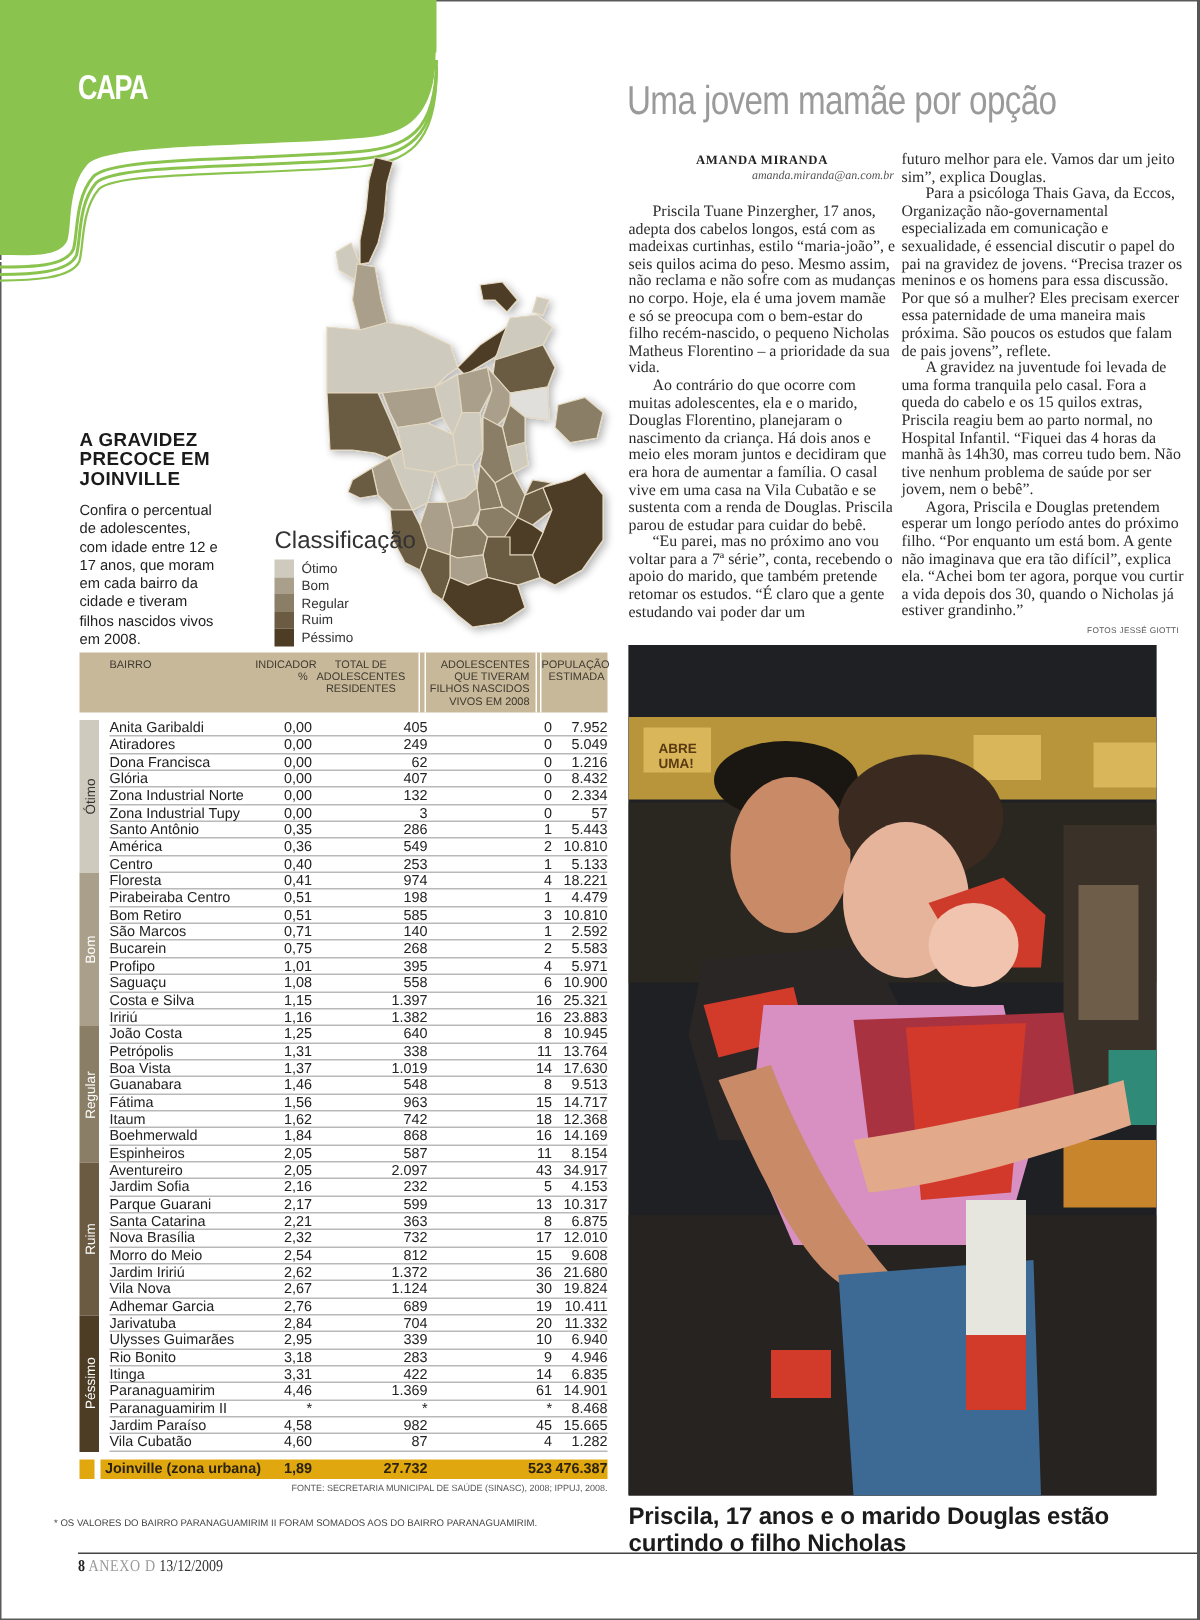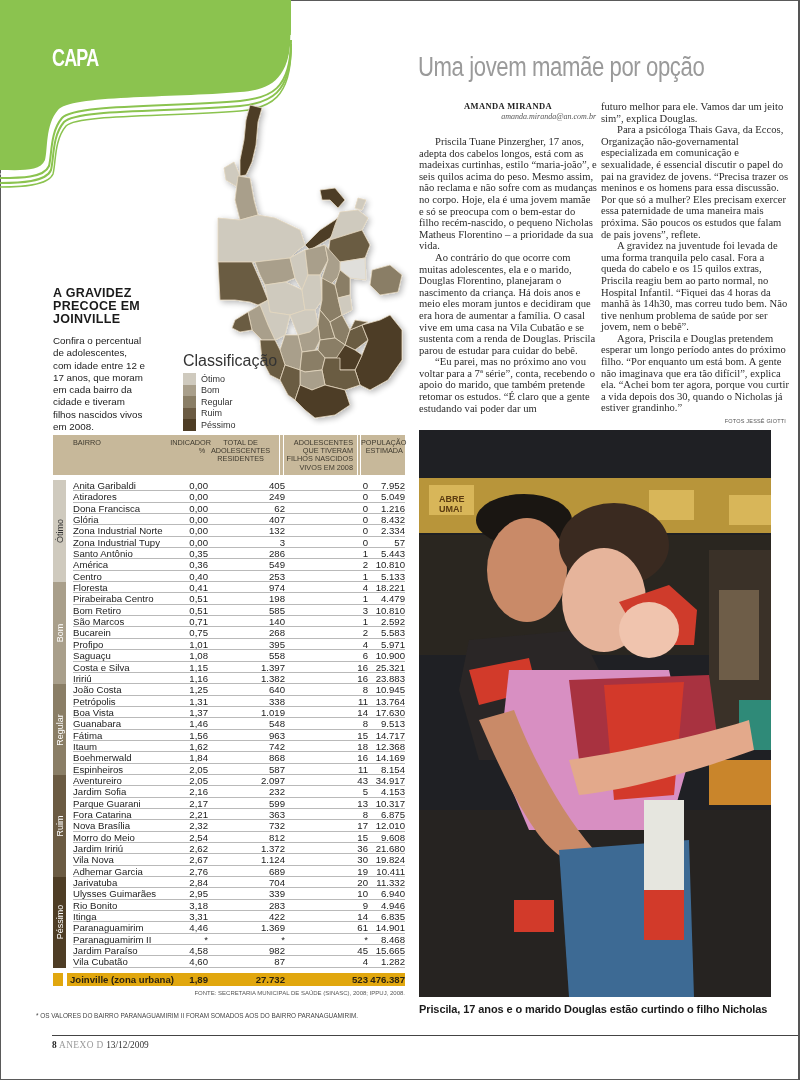--- a/index.html
+++ b/index.html
@@ -113,21 +113,21 @@
   .col2 { left: 601px; top: 101px; width: 190px; }
 
   .credit {
     position: absolute; left: 600px; top: 418px; width: 186px; text-align: right;
     font-size: 5.5px; color: #555; letter-spacing: 0.2px;
   }
 
   .photo { position: absolute; left: 419px; top: 430px; width: 352px; height: 567px; overflow: hidden; background: #1e1f22; }
   .caption {
     position: absolute; left: 419px; top: 1003px;
-    font-size: 11px; font-weight: bold; color: #1b1b1b; letter-spacing: -0.1px;
+    font-size: 16px; font-weight: bold; color: #1b1b1b; letter-spacing: -0.1px;
   }
 
   
   .footer-rule { position: absolute; left: 52px; top: 1035px; width: 748px; height: 1px; background: #444; }
   .footer {
     position: absolute; left: 52px; top: 1038px; font-family: "Liberation Serif", serif;
     font-size: 11px; color: #333; transform: scaleX(0.85); transform-origin: left; white-space: nowrap;
   }
   .footer .pg { font-weight: bold; color: #222; }
   .footer .sec { color: #9a9a9a; letter-spacing: 0.5px; }
@@ -471,21 +471,21 @@
             <span class="c-pop">4.153</span>
           </div>
           <div class="row">
             <span class="c-name">Parque Guarani</span>
             <span class="c-ind">2,17</span>
             <span class="c-total">599</span>
             <span class="c-adol">13</span>
             <span class="c-pop">10.317</span>
           </div>
           <div class="row">
-            <span class="c-name">Fora Catarina</span>
+            <span class="c-name">Santa Catarina</span>
             <span class="c-ind">2,21</span>
             <span class="c-total">363</span>
             <span class="c-adol">8</span>
             <span class="c-pop">6.875</span>
           </div>
           <div class="row">
             <span class="c-name">Nova Brasília</span>
             <span class="c-ind">2,32</span>
             <span class="c-total">732</span>
             <span class="c-adol">17</span>

